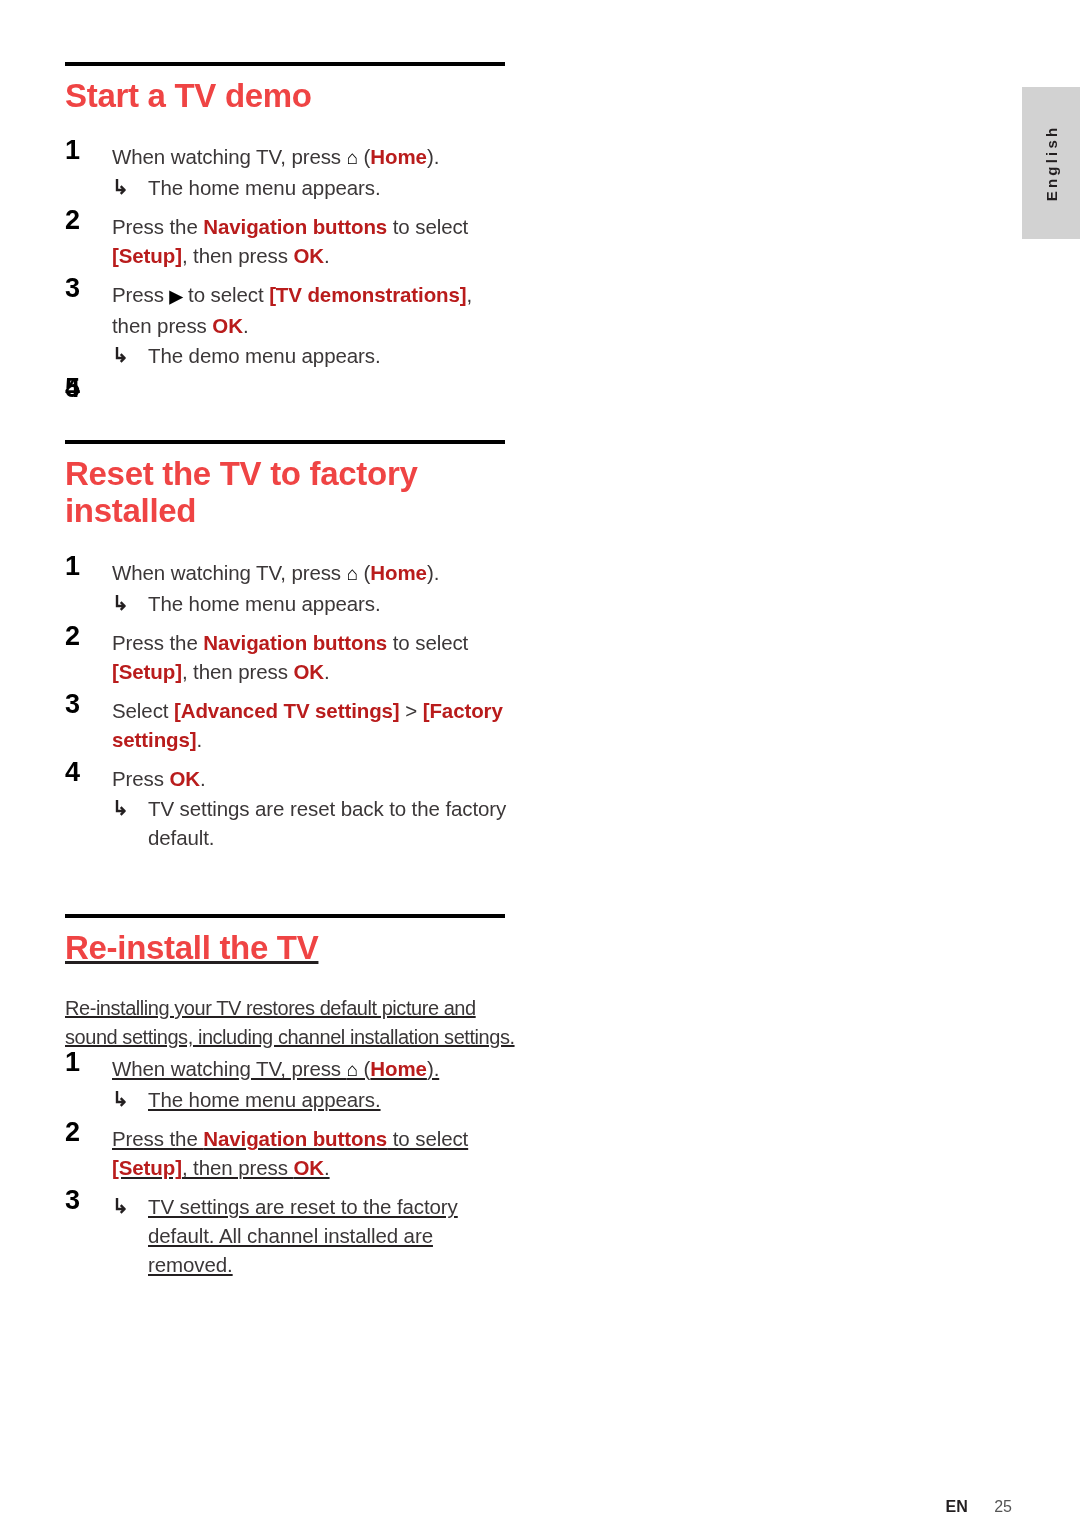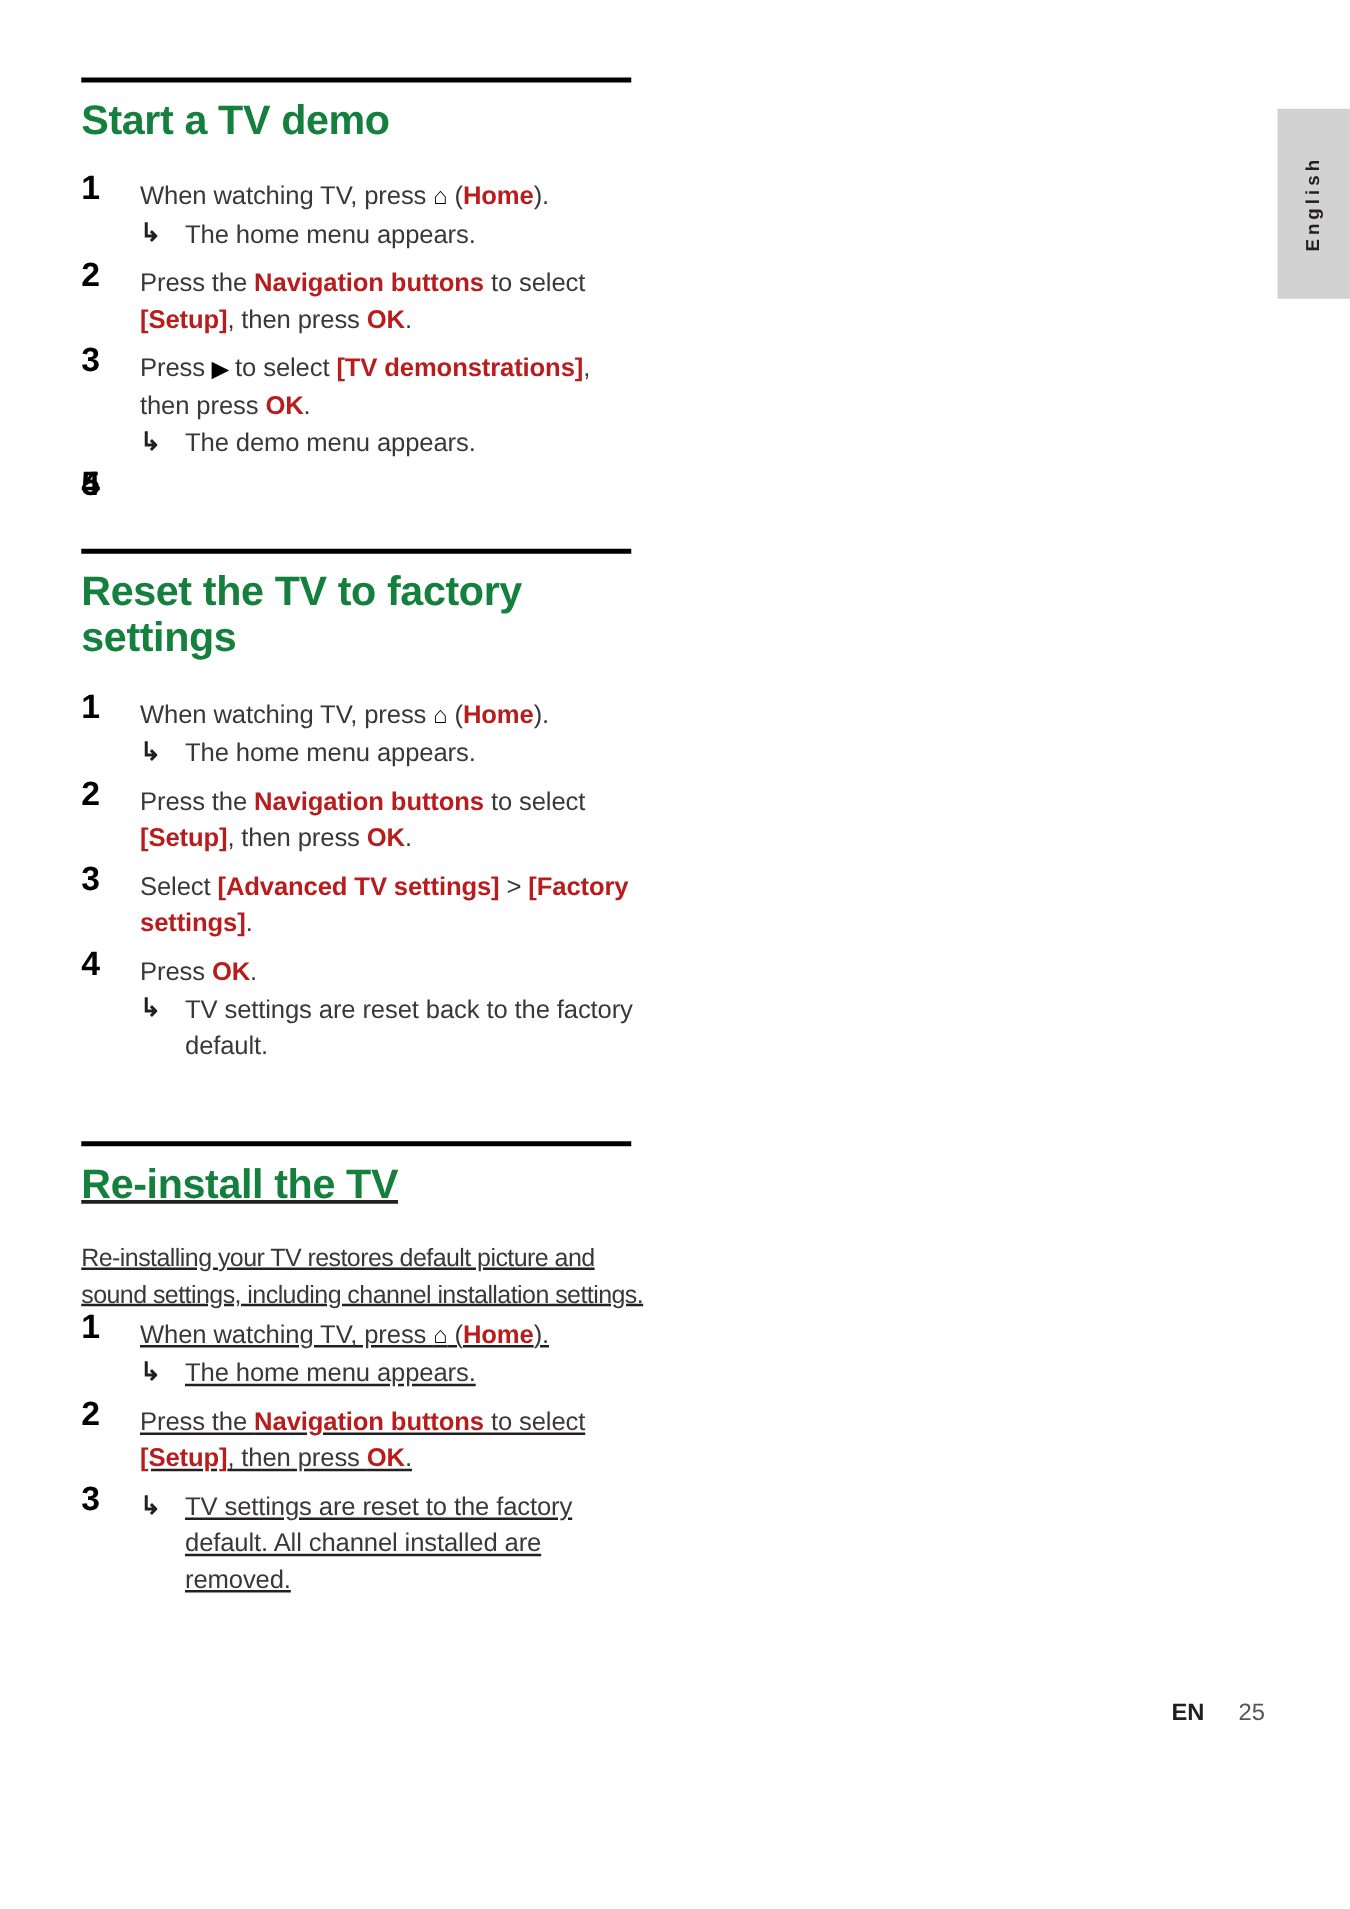--- a/index.html
+++ b/index.html
@@ -53,21 +53,21 @@
     width: 440px;
   }
 
   h2.section-title {
     margin: 0;
     padding: 12px 0 0 0;
     font-size: 33px;
     font-weight: 700;
     letter-spacing: -0.3px;
     line-height: 1.1;
-    color: #15803d;
+    color: #ef4444;
   }
 
   p.section-intro {
     margin: 0;
     font-size: 20.5px;
     line-height: 29px;
     color: #3b3738;
     letter-spacing: -0.1px;
   }
   p.section-intro.narrow { width: 420px; }
@@ -123,24 +123,24 @@
 
   .glyph { font-weight: 700; color: #000; }
   .glyph-home { font-size: 19px; }
   .glyph-right { font-size: 17px; }
   .glyph-back  { font-size: 20px; }
 
   
   #footer {
     position: absolute;
     left: 0;
-    top: 1360px;
+    top: 1498px;
     width: 1012px;
     text-align: right;
-    font-size: 19px;
+    font-size: 16px;
     color: #231f20;
   }
   #footer .en   { font-weight: 700; }
   #footer .pageno { font-weight: 400; color: #555; margin-left: 22px; }
 </style>
 </head>
 <body>
 
 <div id="lang-tab">
   <span class="lang-text">English</span>
@@ -171,21 +171,21 @@
           <span class="step-num">4</span>
         </li>
         <li>
           <span class="step-num">5</span>
         </li>
       </ol>
   </div>
 
   <div class="section" style="padding-top:60px;">
     <div class="rule"></div>
-    <h2 class="section-title">Reset the TV to factory settings</h2>
+    <h2 class="section-title">Reset the TV to factory installed</h2>
     <div style="height:27px"></div>
     <div style="height:2px"></div>
     <ol class="steps">
         <li>
           <span class="step-num">1</span>
           <div class="step-text">When watching TV, press <span class="glyph glyph-home">⌂</span> (<b>Home</b>).</div>
           <div class="result"><span class="arrow">↳</span><span>The home menu appears.</span></div>
         </li>
         <li>
           <span class="step-num">2</span>

